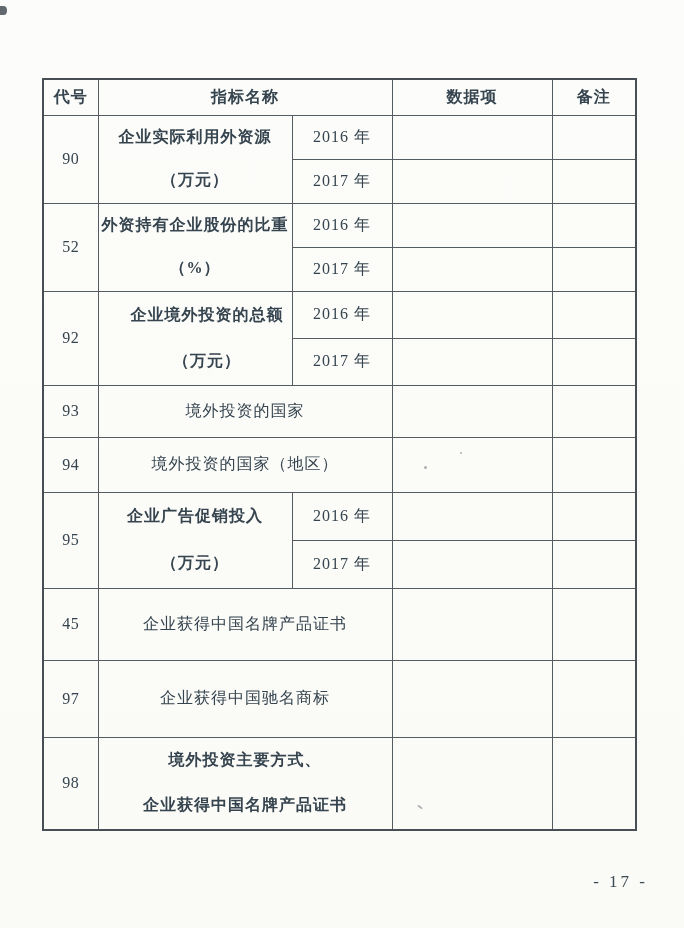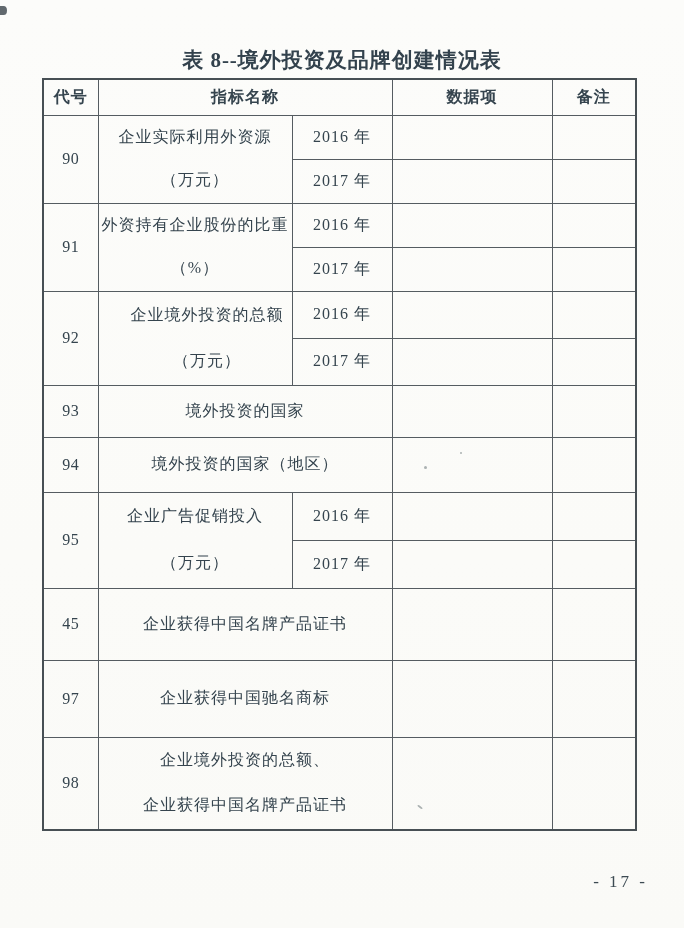--- a/index.html
+++ b/index.html
@@ -50,20 +50,21 @@
     font-size: 16px;
     letter-spacing: 1px;
   }
   .code-cell { letter-spacing: 0.5px; }
   .stack { display: flex; flex-direction: column; width: 100%; }
   .stack > div {
     display: flex;
     align-items: center;
     justify-content: center;
     letter-spacing: 1px;
+    font-weight: bold;
   }
   .stack.g44 > div { height: 43px; }
   .stack.g47 > div { height: 46px; margin-left: 24px; }
   .stack.g48 > div { height: 47px; }
   .stack.g46 > div { height: 45px; }
   .name-cell, .year-cell { letter-spacing: 1px; }
   .page-number {
     position: absolute;
     top: 872px;
     right: 36px;
@@ -76,21 +77,20 @@
   .speck-1 { left: 0px;  top: 6px;  width: 7px; height: 9px; background:#3a444b; border-radius: 0 60% 60% 0; opacity: .8; }
   .speck-2 { left: 424px; top: 466px; width: 3px; height: 3px; }
   .speck-3 { left: 417px; top: 806px; width: 6px; height: 2px; transform: rotate(35deg); }
   .speck-4 { left: 460px; top: 452px; width: 2px; height: 2px; }
 </style>
 </head>
 <body>
 
 <div class="page">
 
-  <div class="title">表 8--境外投资及品牌创建情况表</div>
 
   <table class="form-table">
     <colgroup>
       <col style="width:55px">
       <col style="width:194px">
       <col style="width:100px">
       <col style="width:160px">
       <col style="width:84px">
     </colgroup>
 
@@ -114,21 +114,21 @@
       <td></td>
       <td></td>
     </tr>
     <tr style="height:44px">
       <td class="year-cell">2017 年</td>
       <td></td>
       <td></td>
     </tr>
 
     <tr style="height:44px">
-      <td rowspan="2" class="code-cell">91</td>
+      <td rowspan="2" class="code-cell">52</td>
       <td rowspan="2" class="name-cell">
         <div class="stack g44">
           <div>外资持有企业股份的比重</div>
           <div>（%）</div>
         </div>
       </td>
       <td class="year-cell">2016 年</td>
       <td></td>
       <td></td>
     </tr>
@@ -199,21 +199,21 @@
       <td class="code-cell">97</td>
       <td colspan="2" class="name-cell">企业获得中国驰名商标</td>
       <td></td>
       <td></td>
     </tr>
 
     <tr style="height:93px">
       <td class="code-cell">98</td>
       <td colspan="2" class="name-cell">
         <div class="stack g46">
-          <div>企业境外投资的总额、</div>
+          <div>境外投资主要方式、</div>
           <div>企业获得中国名牌产品证书</div>
         </div>
       </td>
       <td></td>
       <td></td>
     </tr>
   </tbody>
     </table>
 
   <div class="page-number">- 17 -</div>

